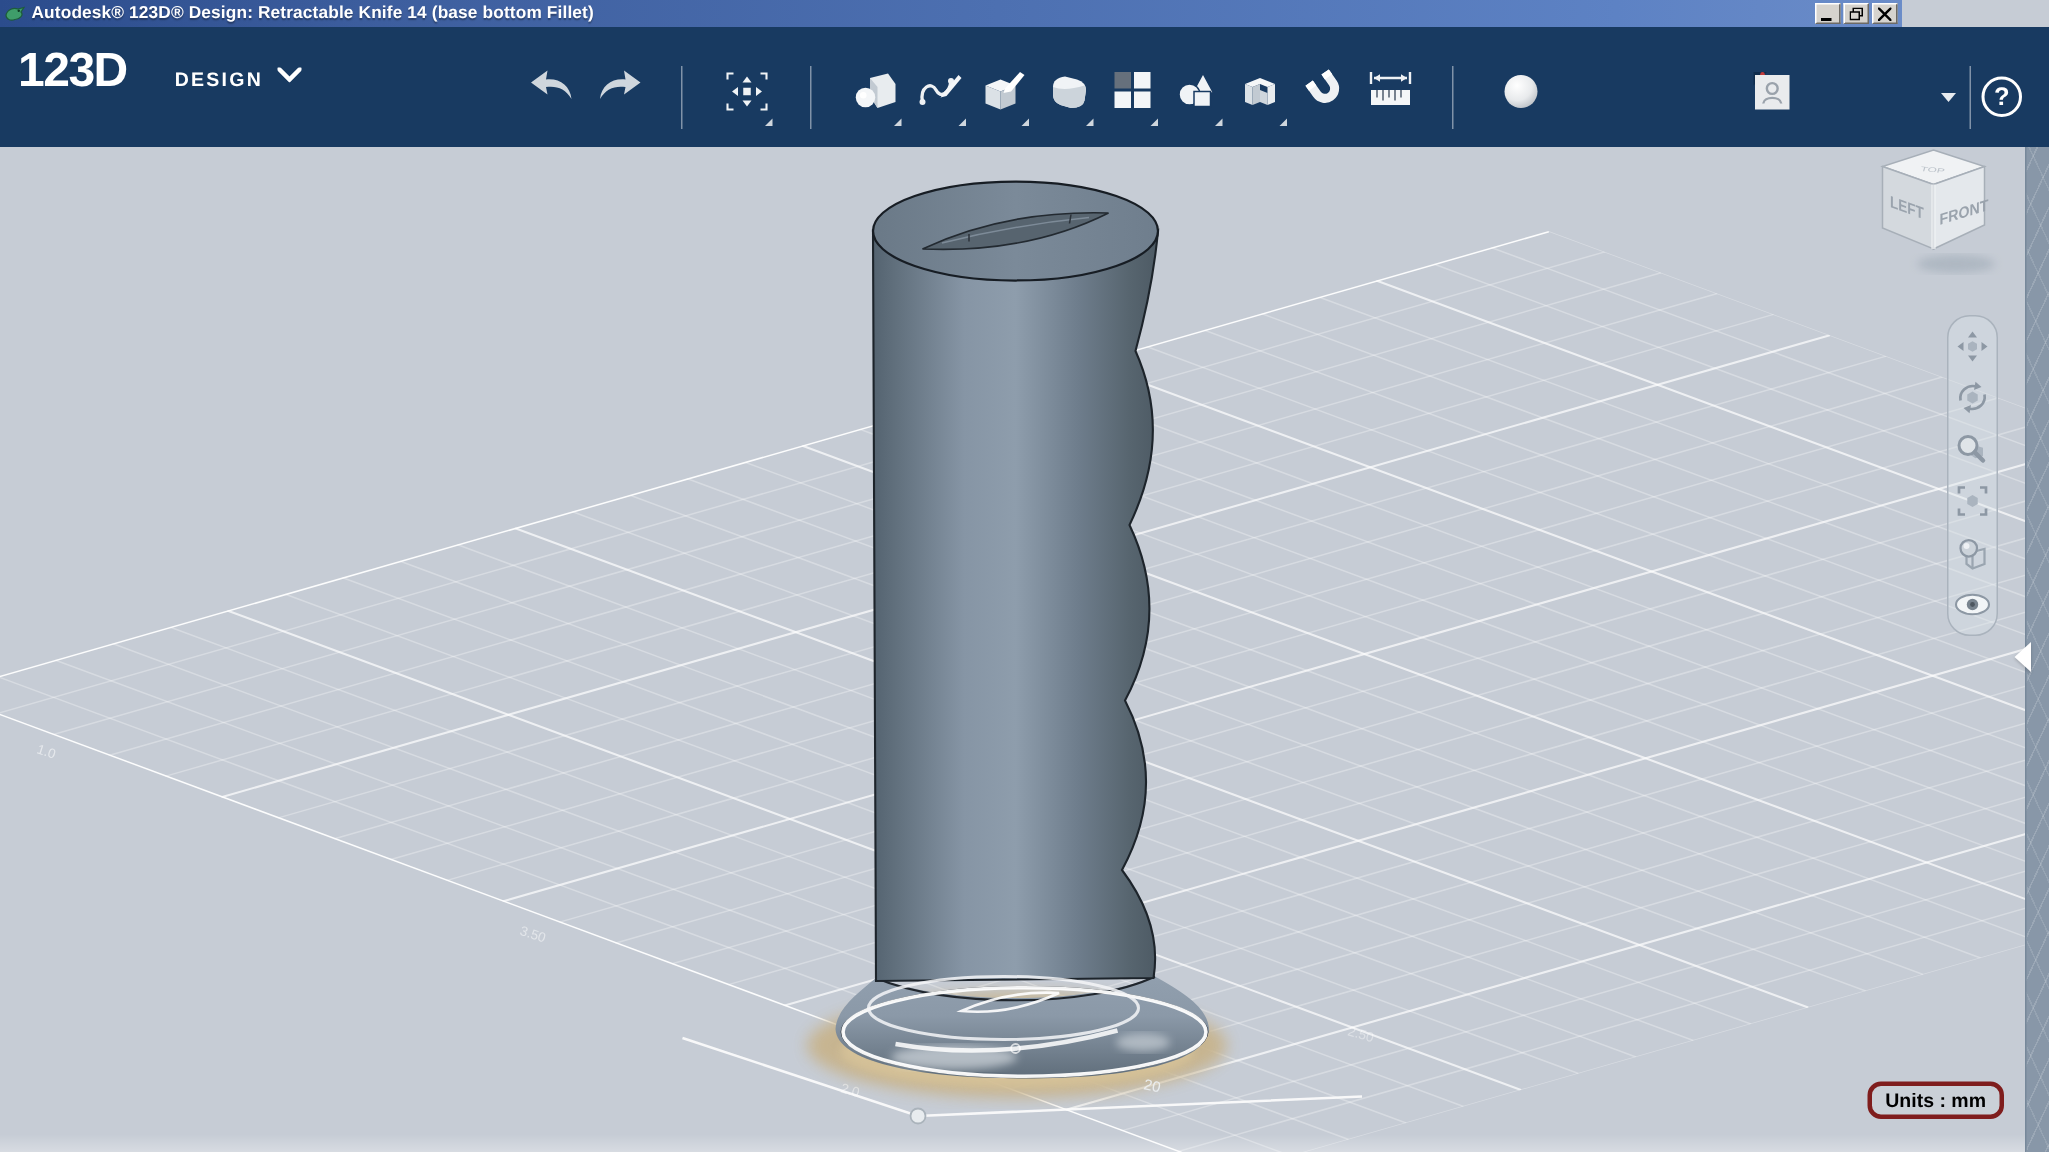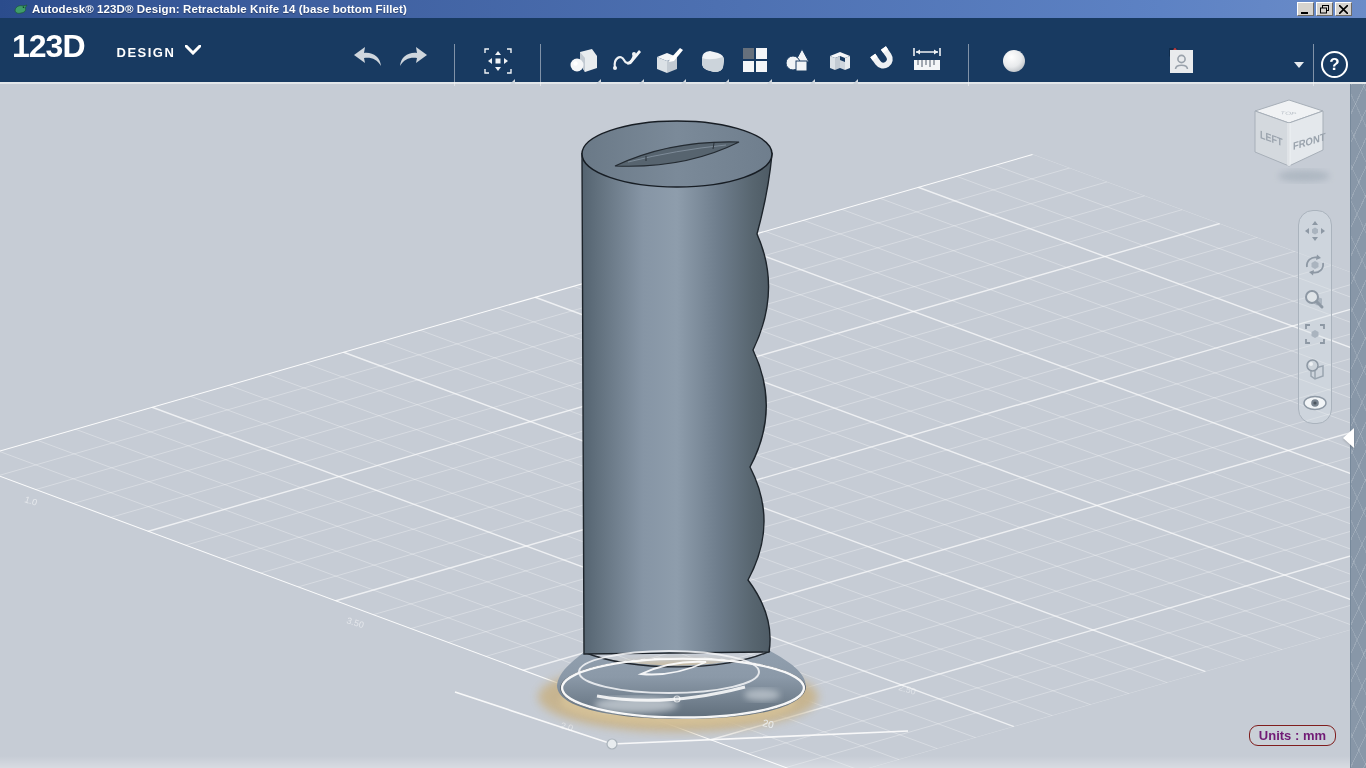--- a/index.html
+++ b/index.html
@@ -1,33 +1,33 @@
 <!DOCTYPE html>
 <html><head>
 <meta charset="utf-8">
 <style>
   * { margin:0; padding:0; box-sizing:border-box; }
   html,body { width:1366px; height:768px; overflow:hidden;
     font-family:"Liberation Sans", sans-serif; background:#c6ccd5; }
 
   
-  .titlebar { position:absolute; top:0; left:0; width:1366px; height:18px;
+  .titlebar { position:absolute; top:0; left:0; width:1268px; height:18px;
     background:linear-gradient(to right,#2b4c8c,#3d5e9e 20%,#5d82c4 85%,#6b8cc8);
-    display:flex; align-items:center; padding:0 14px; z-index:50; }
+    display:flex; align-items:center; padding:0 3px; z-index:50; }
   .title-icon { width:14px; height:12px; margin-right:4px; flex:0 0 auto; }
   .title-text { color:#fff; font-size:11.5px; font-weight:bold; white-space:nowrap;
     letter-spacing:.1px; text-shadow:0 1px 1px rgba(0,0,0,.35); flex:1; }
   .winbtns { display:flex; gap:2px; margin-left:auto; }
   .winbtn { width:17px; height:14px; background:#d6d3ce; border:1px solid;
     border-color:#fff #6d6a65 #6d6a65 #fff; display:flex; align-items:center;
     justify-content:center; cursor:default; }
   .winbtn svg { display:block; }
 
   
-  .toolbar { position:absolute; top:18px; left:0; width:1366px; height:64px;
+  .toolbar { position:absolute; top:18px; left:0; width:1366px; height:80px;
     background:#183a61; z-index:40; }
   .logo { position:absolute; left:12px; top:10px; display:flex; align-items:baseline;
     color:#fff; }
   .logo-brand { font-size:32px; font-weight:bold; letter-spacing:-1px; }
   .logo-sub { font-size:13px; font-weight:bold; letter-spacing:1.5px; margin-left:5px;padding-left:27px; }
   .logo-chevron { margin-left:10px; position:relative; top:-2px; }
   .tbtn { position:absolute; top:28px; width:38px; height:40px; display:flex;
     align-items:flex-start; justify-content:center; cursor:pointer; }
   .tbtn svg { display:block; }
   .dd { position:absolute; right:2px; bottom:2px; width:0; height:0;
@@ -67,22 +67,22 @@
 
   
   .nav-rail { position:absolute; right:34px; top:126px; width:34px; height:214px;
     border:1px solid #aab3bd; border-radius:15px; background:rgba(222,228,233,.38);
     display:flex; flex-direction:column; align-items:center; padding:6px 0;
     justify-content:space-between; z-index:20; }
   .nav-btn { width:26px; height:28px; display:flex; align-items:center;
     justify-content:center; cursor:pointer; }
 
   
-  .units-pill { position:absolute; right:30px; bottom:22px; border:1px solid #7f1d1d;
-    border-radius:9px; padding:2px 9px; color:#701a75; font-size:13px;
+  .units-pill { position:absolute; right:30px; bottom:22px; border:3px solid #7f1d1d;
+    border-radius:9px; padding:2px 9px; color:#000000; font-size:13px;
     font-weight:bold; background:rgba(210,216,222,.35); cursor:pointer; z-index:20; }
 </style>
 </head>
 <body>
 
 <div class="titlebar">
   <svg class="title-icon" viewBox="0 0 14 12">
     <path d="M1 7 C2 3 6 2 9 3 L13 2 L11 5 C13 7 10 10 7 10 C4 11 1 10 1 7 Z" fill="#3f9d6a" stroke="#1d5c3a" stroke-width="0.8"></path>
     <circle cx="9.5" cy="4.2" r="0.8" fill="#0c3a22"></circle>
   </svg>

